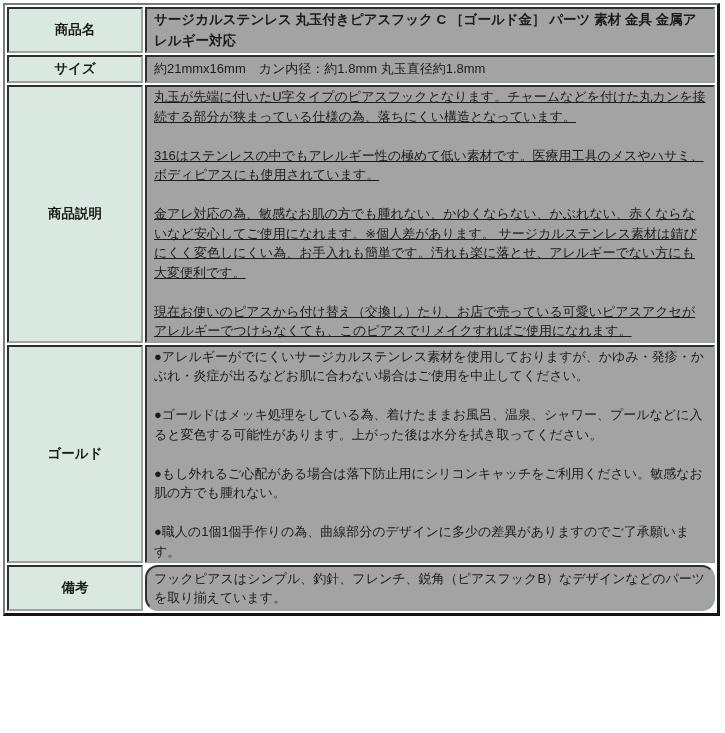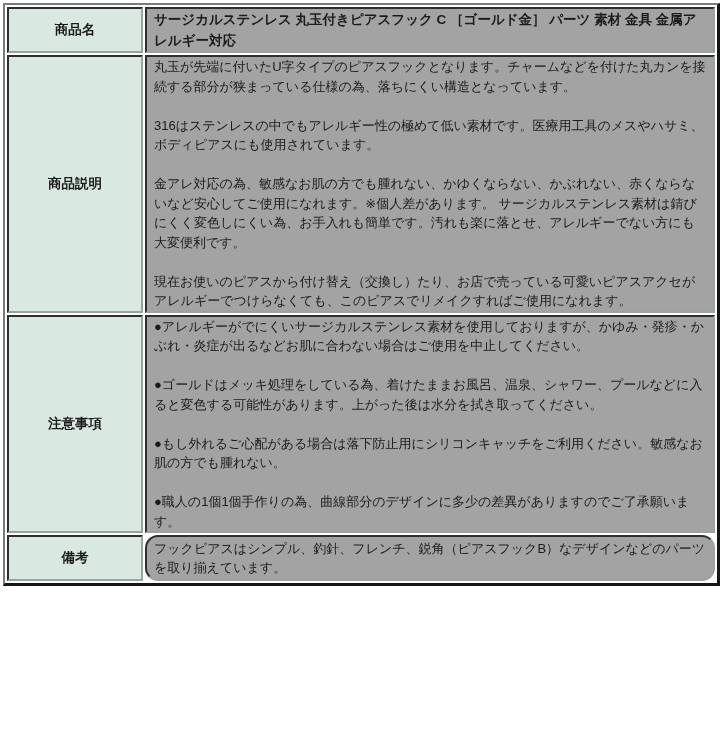--- a/index.html
+++ b/index.html
@@ -60,45 +60,49 @@
     word-break:break-all;
   }
   td.val.title{
     font-weight:bold;
     font-size:13.5px;
     line-height:21px;
   }
   tr.r-short td{height:24px;}
   tr.r-name  td{height:44px;}
   tr.r-note  td{height:46px;border-radius:13px;}
-  tr.r-desc  td{height:250px;vertical-align:middle;}
+  tr.r-desc  td{height:250px;vertical-align:middle;text-decoration:underline;}
   tr.r-caution td{height:212px;vertical-align:middle;}
 </style>
 </head>
 <body>
 
 <div class="page">
   <table class="spec">
     <tbody>
       <tr class="r-name">
         <th class="label">商品名</th>
         <td class="val title">サージカルステンレス 丸玉付きピアスフック C ［ゴールド金］ パーツ 素材 金具 金属アレルギー対応</td>
       </tr>
+      <tr class="r-short">
+        <th class="label">サイズ</th>
+        <td class="val">約21mmx16mm　カン内径：約1.8mm 丸玉直径約1.8mm</td>
+      </tr>
       <tr class="r-desc">
         <th class="label">商品説明</th>
         <td class="val">丸玉が先端に付いたU字タイプのピアスフックとなります。チャームなどを付けた丸カンを接続する部分が狭まっている仕様の為、落ちにくい構造となっています。
 
 316はステンレスの中でもアレルギー性の極めて低い素材です。医療用工具のメスやハサミ、ボディピアスにも使用されています。
 
 金アレ対応の為、敏感なお肌の方でも腫れない、かゆくならない、かぶれない、赤くならないなど安心してご使用になれます。※個人差があります。 サージカルステンレス素材は錆びにくく変色しにくい為、お手入れも簡単です。汚れも楽に落とせ、アレルギーでない方にも大変便利です。
 
 現在お使いのピアスから付け替え（交換し）たり、お店で売っている可愛いピアスアクセがアレルギーでつけらなくても、このピアスでリメイクすればご使用になれます。</td>
       </tr>
       <tr class="r-caution">
-        <th class="label">注意事項</th>
+        <th class="label">ゴールド</th>
         <td class="val">●アレルギーがでにくいサージカルステンレス素材を使用しておりますが、かゆみ・発疹・かぶれ・炎症が出るなどお肌に合わない場合はご使用を中止してください。
 
 ●ゴールドはメッキ処理をしている為、着けたままお風呂、温泉、シャワー、プールなどに入ると変色する可能性があります。上がった後は水分を拭き取ってください。
 
 ●もし外れるご心配がある場合は落下防止用にシリコンキャッチをご利用ください。敏感なお肌の方でも腫れない。
 
 ●職人の1個1個手作りの為、曲線部分のデザインに多少の差異がありますのでご了承願います。</td>
       </tr>
       <tr class="r-note">
         <th class="label">備考</th>

